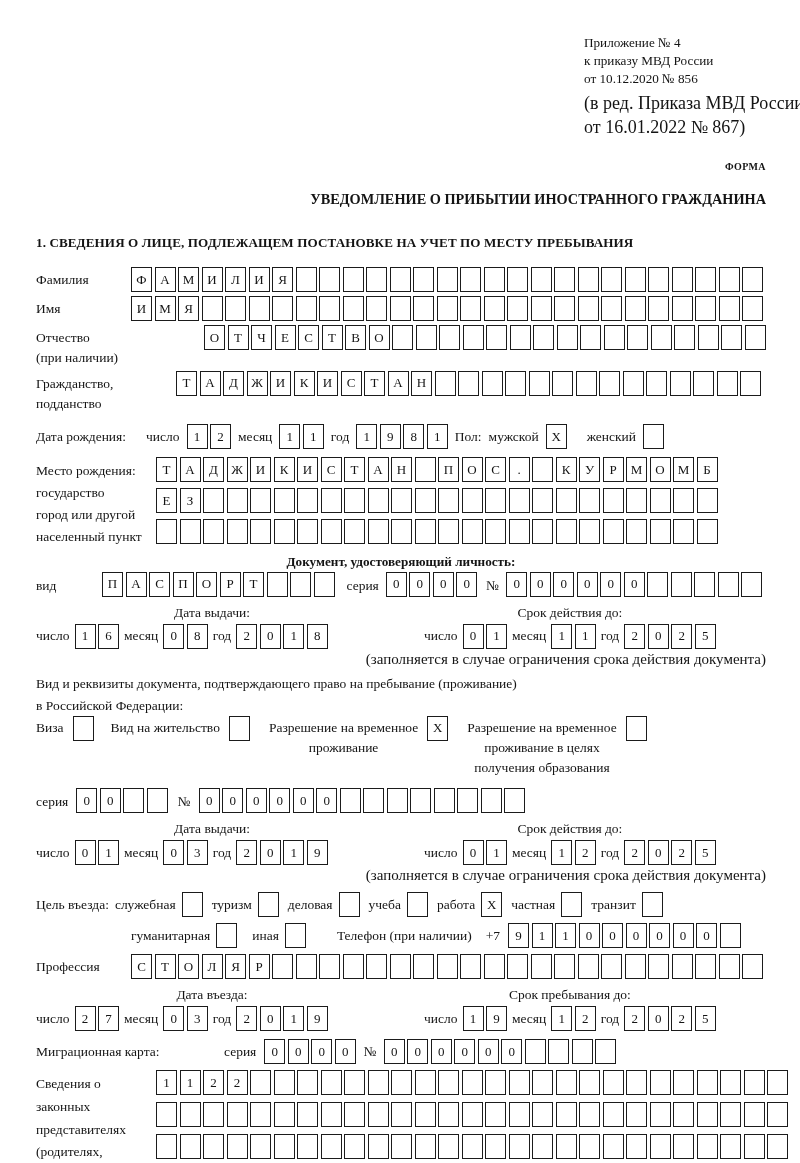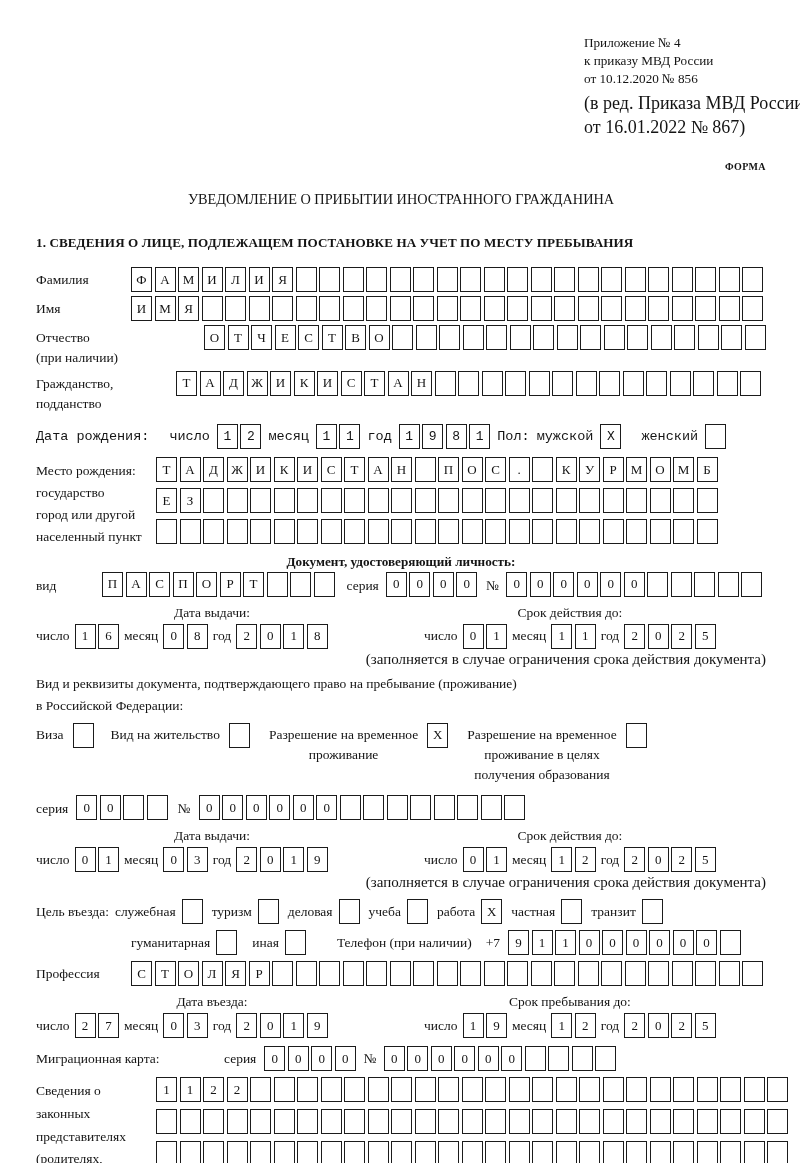--- a/index.html
+++ b/index.html
@@ -2,21 +2,21 @@
 <html><head>
 <meta charset="utf-8">
 <style>
   html,body{margin:0;padding:0;background:#fff;}
   .page{position:relative;width:800px;height:1163px;box-sizing:border-box;
         padding:34px 34px 0 36px;overflow:hidden;background:#fff;color:#141414;
         font-family:"Liberation Serif","DejaVu Serif",serif;font-size:13.5px;}
   .hdr-right{margin-left:auto;width:182px;line-height:1.35;font-size:13.2px;white-space:nowrap;}
   .hdr-small{font-size:18px;margin-top:5px;line-height:1.3;}
   .forma{text-align:right;font-weight:bold;font-size:10px;margin-top:22px;letter-spacing:.4px;}
-  .title{text-align:center;font-weight:normal;font-size:14.3px;margin-top:16px;line-height:1.6;}
+  .title{text-align:right;font-weight:bold;font-size:14.3px;margin-top:16px;line-height:1.6;}
   .blank-line{display:inline-block;width:56px;border-bottom:2.2px solid #3a3a3a;height:.9em;margin-left:10px;}
   .sec-title{font-weight:bold;font-size:13.1px;margin-top:24px;letter-spacing:.1px;}
   .boxes{display:inline-flex;gap:2.5px;flex:0 0 auto;}
   .cell{width:21px;height:25px;border:1.6px solid #1b1b1b;box-sizing:border-box;
         display:inline-flex;align-items:center;justify-content:center;
         font-size:13px;background:#fff;flex:0 0 auto;}
   .frow{display:flex;align-items:flex-start;}
   .lc{flex:0 0 auto;line-height:1.5;padding-top:3px;}
   .mt18{margin-top:16px}.mt10{margin-top:10px}.mt8{margin-top:8px}
   .mt6{margin-top:6px}.mt5{margin-top:4px}.mt2{margin-top:2px}
@@ -24,21 +24,21 @@
   .stack{display:flex;flex-direction:column;gap:6px;}
   .center-bold{text-align:center;font-weight:bold;font-size:13.2px;}
   .dpair{display:flex;align-items:flex-start;}
   .dp-left{width:352px;}
   .dp-right{margin-left:36px;}
   .dp-title{text-align:center;margin-bottom:3px;}
   .dp-row{display:flex;align-items:center;gap:5px;}
   .dlabel{flex:0 0 auto;}
   .note{text-align:right;font-size:15px;margin-top:2px;}
   .ilabel{padding-top:3px;flex:0 0 auto;}
-  .opts-row{display:flex;align-items:flex-start;margin-top:9px;gap:11px;}
+  .opts-row{display:flex;align-items:flex-start;margin-top:2px;gap:11px;}
   .opt{display:flex;align-items:flex-start;gap:9px;}
   .opt-lines{text-align:center;line-height:1.5;padding-top:2px;}
   .popt{display:inline-flex;align-items:center;gap:6px;margin-right:9px;}
   .gap6{display:inline-block;width:6px}
 </style>
 </head>
 <body>
 
 <div class="page">
 
@@ -186,21 +186,21 @@
         <span class="cell"></span>
         <span class="cell"></span>
         <span class="cell"></span>
         <span class="cell"></span>
         <span class="cell"></span>
         <span class="cell"></span>
         <span class="cell"></span>
       </div>
   </div>
 
-  <div class="frow mt10" style="align-items:center;gap:7px;font-family:Liberation Mono, monospace;">
+  <div class="frow mt10" style="align-items:center;gap:7px;">
     <span>Дата рождения:</span>
     <span class="gap6"></span>
     <span>число</span>
     <span class="boxes">
         <span class="cell">1</span>
         <span class="cell">2</span>
       </span>
     <span>месяц</span>
     <span class="boxes">
         <span class="cell">1</span>

